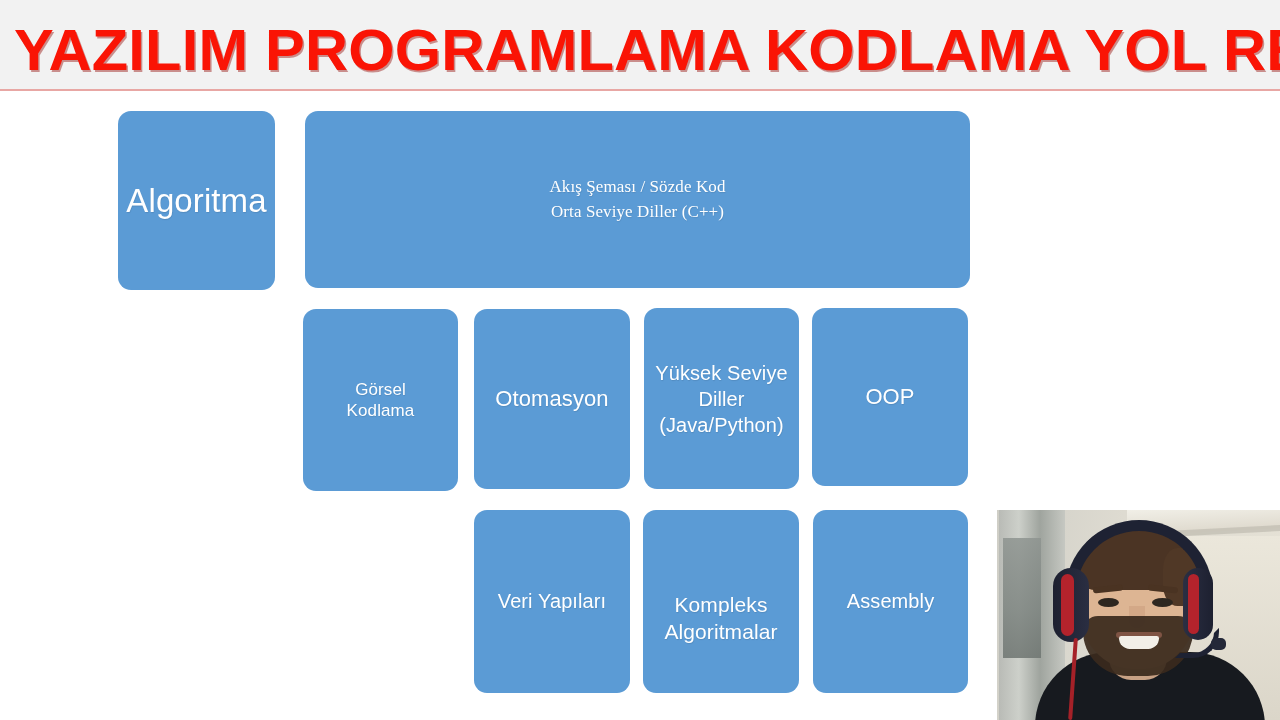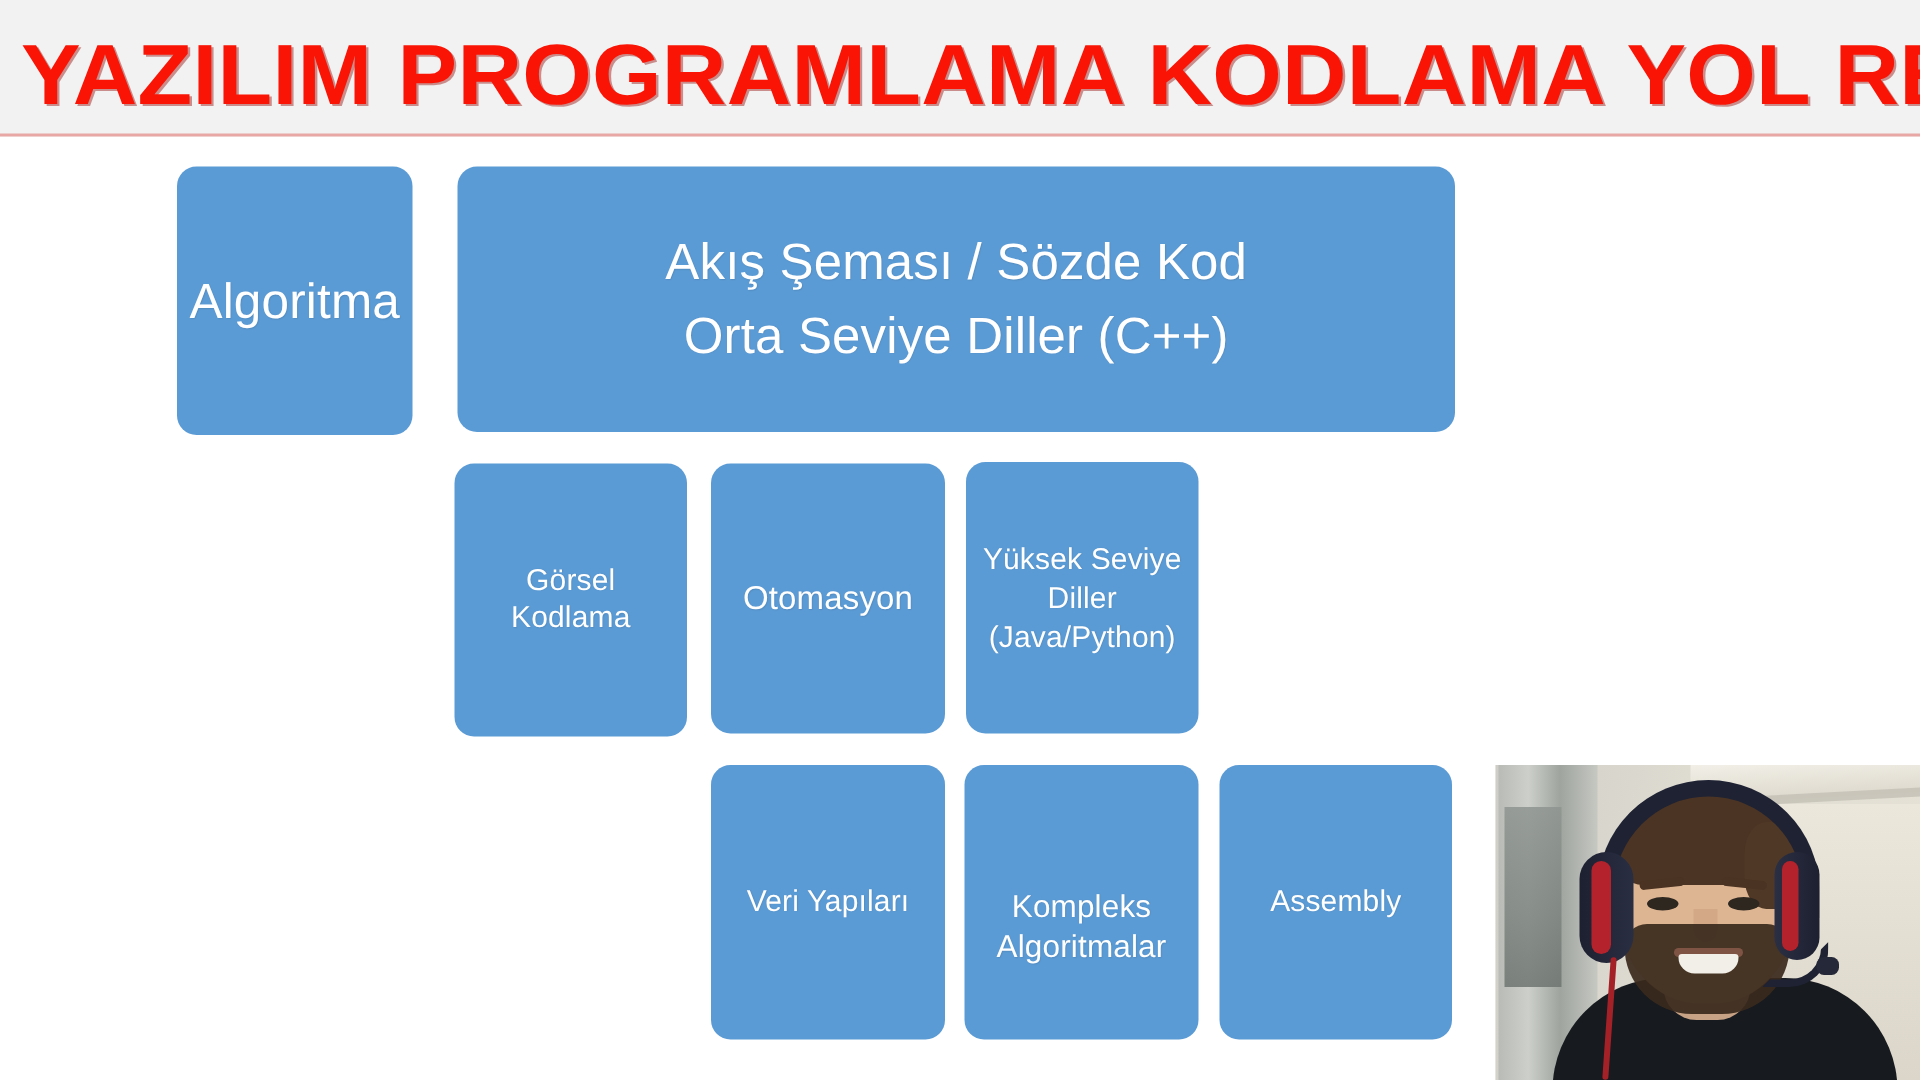--- a/index.html
+++ b/index.html
@@ -79,25 +79,25 @@
     font-weight: normal;
     letter-spacing: 0.1px;
     text-shadow: 0.5px 0.5px 1px rgba(0,0,0,0.10);
   }
 
   
   #box-algoritma      { left: 118px; top: 111px; width: 157px; height: 179px; }
   #box-algoritma .box-label { font-size: 33px; }
 
   #box-akis           { left: 305px; top: 111px; width: 665px; height: 177px; }
-  #box-akis .box-label { font-size: 34px; line-height: 1.42; }
+  #box-akis .box-label { font-size: 17px; line-height: 1.42; font-family: Liberation Serif, serif; }
 
   
   #box-gorsel         { left: 303px; top: 309px; width: 155px; height: 182px; }
-  #box-gorsel .box-label { font-size: 20px; }
+  #box-gorsel .box-label { font-size: 17px; }
 
   #box-otomasyon      { left: 474px; top: 309px; width: 156px; height: 180px; }
   #box-otomasyon .box-label { font-size: 22px; }
 
   #box-yuksek         { left: 644px; top: 308px; width: 155px; height: 181px; }
   #box-yuksek .box-label { font-size: 20px; line-height: 1.3; }
 
   #box-oop            { left: 812px; top: 308px; width: 156px; height: 178px; }
   #box-oop .box-label { font-size: 22px; }
 
@@ -283,20 +283,23 @@
   <div class="box" id="box-otomasyon">
     <span class="box-label">Otomasyon</span>
   </div>
 
   <div class="box" id="box-yuksek">
     <span class="box-label">Yüksek Seviye
 Diller
 (Java/Python)</span>
   </div>
 
+  <div class="box" id="box-oop">
+    <span class="box-label">OOP</span>
+  </div>
 
   <div class="box" id="box-veri">
     <span class="box-label">Veri Yapıları</span>
   </div>
 
   <div class="box" id="box-kompleks">
     <span class="box-label">Kompleks
 Algoritmalar</span>
   </div>
 

